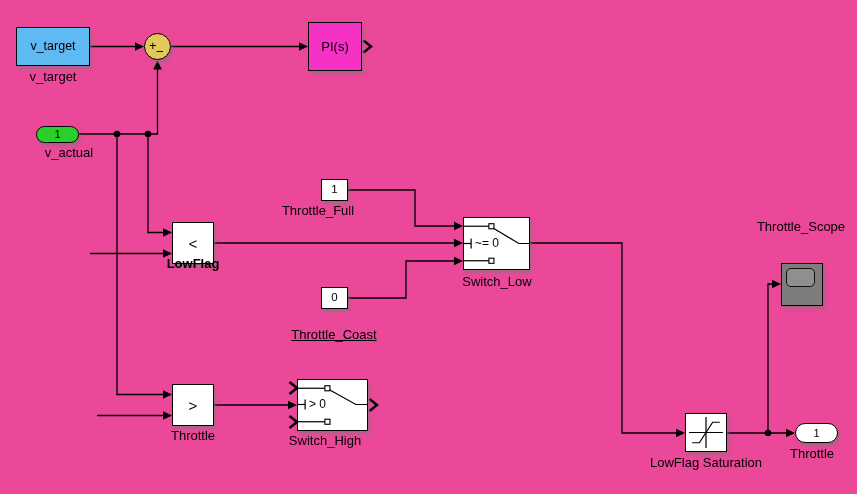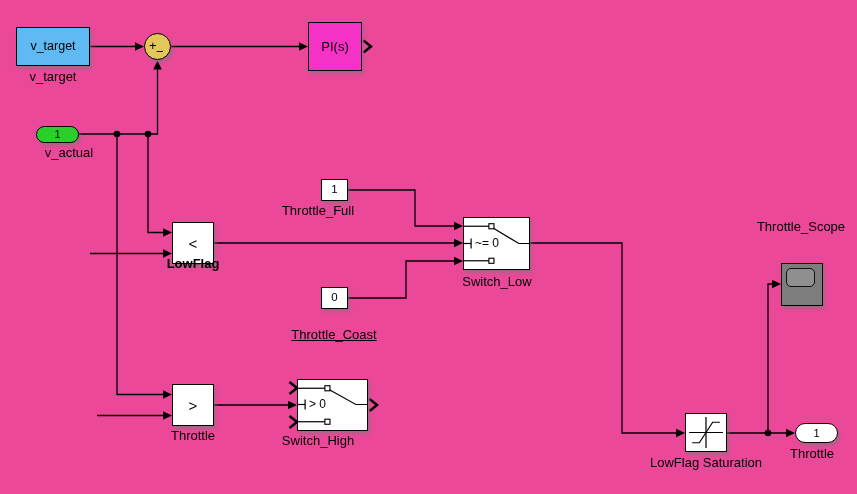--- a/index.html
+++ b/index.html
@@ -187,18 +187,18 @@
     <span>1</span>
   </div>
 
   <div class="lbl" style="left:53px;top:70px;">v_target</div>
   <div class="lbl" style="left:69px;top:146px;">v_actual</div>
   <div class="lbl" style="left:193px;top:257px;font-weight:bold;">LowFlag</div>
   <div class="lbl" style="left:318px;top:204px;">Throttle_Full</div>
   <div class="lbl" style="left:334px;top:328px;text-decoration:underline;">Throttle_Coast</div>
   <div class="lbl" style="left:497px;top:275px;">Switch_Low</div>
   <div class="lbl" style="left:193px;top:429px;">Throttle</div>
-  <div class="lbl" style="left:318px;top:434px;">Switch_High</div>
+  <div class="lbl" style="left:325px;top:434px;">Switch_High</div>
   <div class="lbl" style="left:706px;top:456px;">LowFlag Saturation</div>
   <div class="lbl" style="left:801px;top:220px;">Throttle_Scope</div>
   <div class="lbl" style="left:812px;top:447px;">Throttle</div>
 
 </div>
 
 </body></html>

